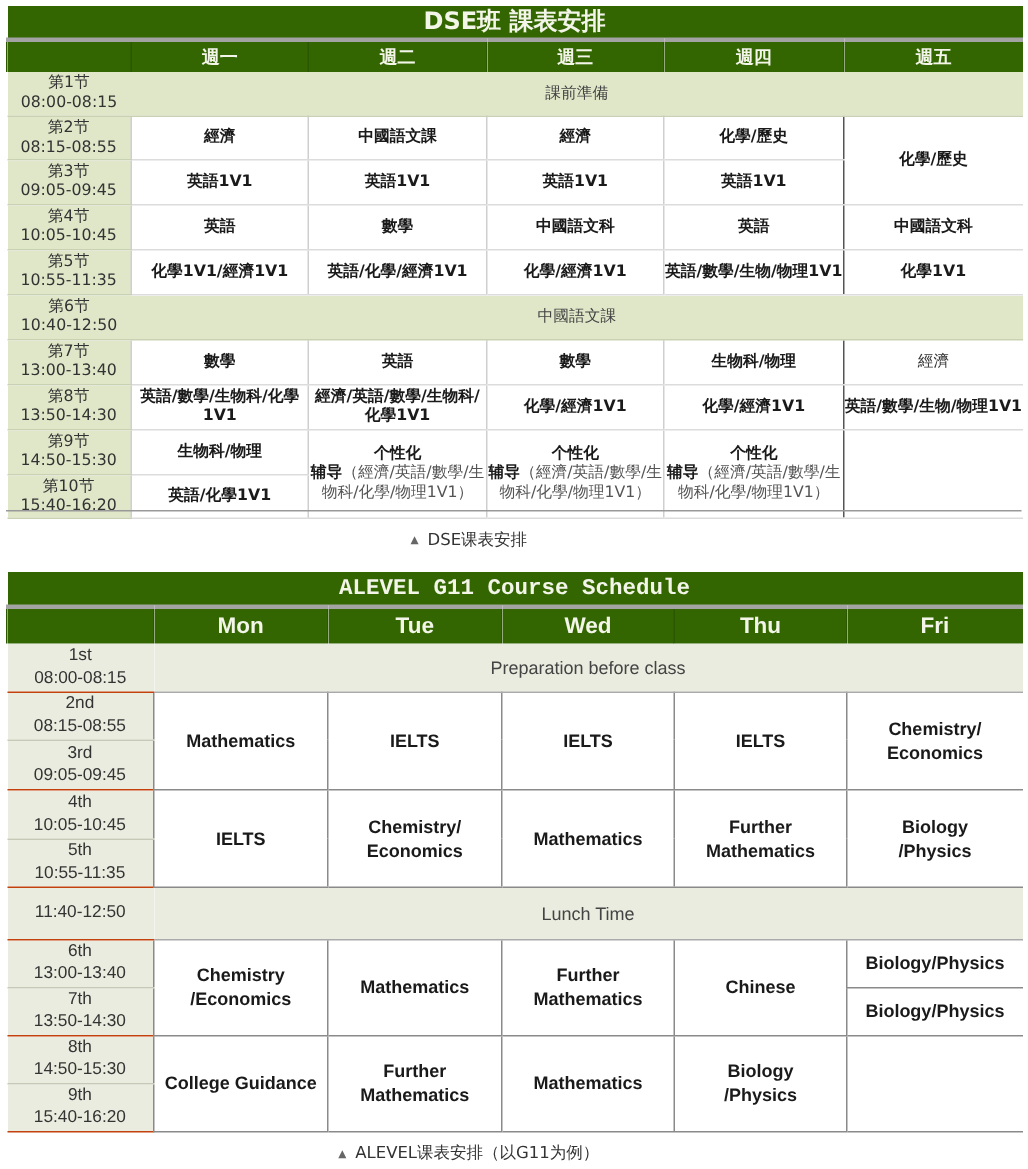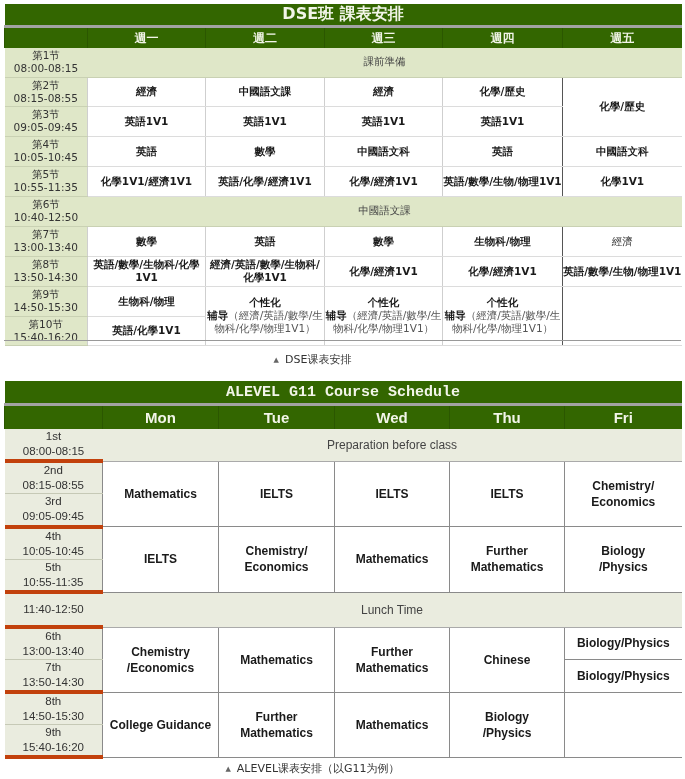--- a/index.html
+++ b/index.html
@@ -9,21 +9,21 @@
   td, th { padding:0; text-align:center; vertical-align:middle; overflow:hidden; }
   .dse { top:4px; width:677px; }
   .alv { top:381px; width:677px; }
   .title-row td { background:#336600; color:#f2f5e8; font-weight:bold; }
   .hdr-row th { background:#336600; color:#f2f5e8; font-weight:bold; border-left:1px solid #2b5700; border-top:3px solid #a3a3a3; }
   .dse .title-row td { height:18px; font-size:16px; }
   .dse .hdr-row th { height:20px; font-size:12px; }
   .alv .title-row td { height:22px; font-size:15px; font-family:Liberation Mono, monospace; }
   .alv .hdr-row th { height:23px; font-size:15px; font-family:"Liberation Sans",sans-serif; }
   .slot { background:#dfe7c8; color:#333; font-size:10.5px; line-height:13px; border-bottom:1px solid #c9d1b3; }
-  .alv .slot { background:#eaecdf; font-size:11.5px; line-height:15px; border-bottom:4px solid #c2410c; font-family:"Liberation Sans",sans-serif; }
+  .alv .slot { background:#eaecdf; font-size:11.5px; line-height:15px; border-bottom:1px solid #c2410c; font-family:"Liberation Sans",sans-serif; }
   .alv .slot.sub { border-bottom:1px solid #c6c9b6; }
   .band { background:#dfe7c8; color:#444; font-size:10.5px; border-bottom:1px solid #c9d1b3;margin-top:23px; }
   .alv .band { background:#eaecdf; font-size:12px; border-bottom:1px solid #aaa; font-family:"Liberation Sans",sans-serif; }
   .band span { display:inline-block; }
   .cell { background:#fff; font-weight:bold; font-size:10.5px; line-height:13px; border-left:1px solid #cfcfcf; border-bottom:1px solid #dcdcdc; }
   .dse .cell.strong-left { border-left:1px solid #555; }
   .alv .cell { font-size:12px; line-height:16px; border-left:1px solid #8a8a8a; border-bottom:1px solid #8a8a8a; font-family:"Liberation Sans",sans-serif; }
   .cell .light { font-weight:normal; color:#555; }
   .caption { position:absolute; left:0; width:625px; text-align:center; font-size:11px; color:#333; }
   .caption .tri { font-size:7px; color:#666; margin-right:6px; vertical-align:middle; }

